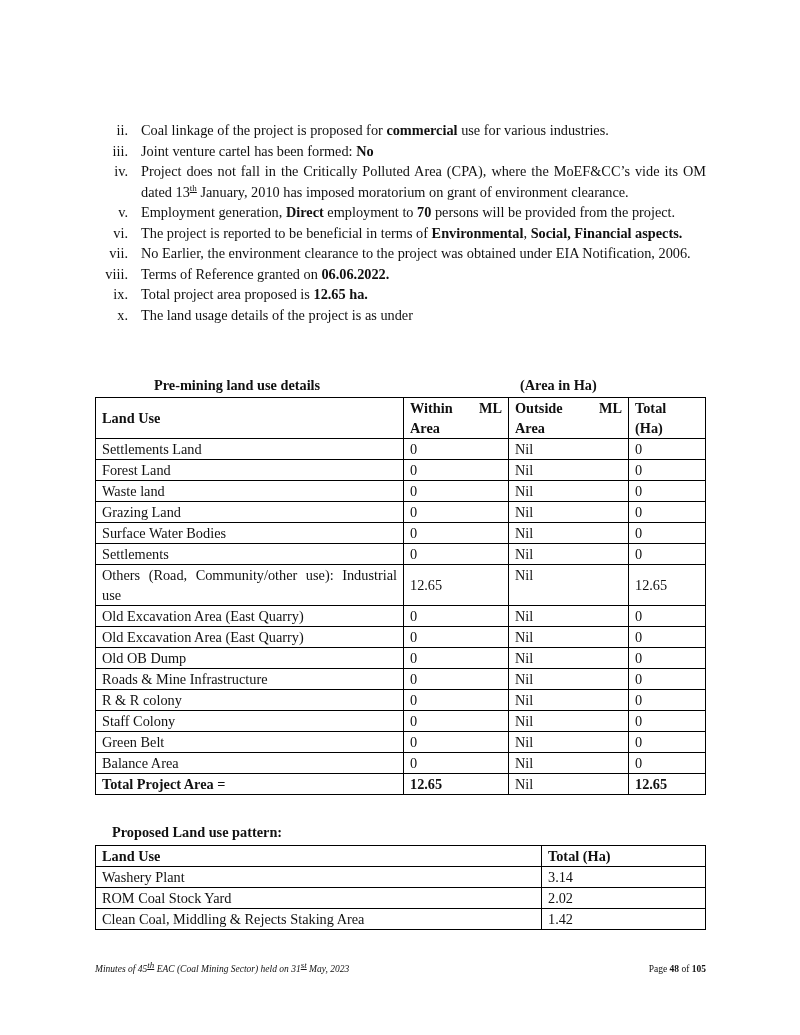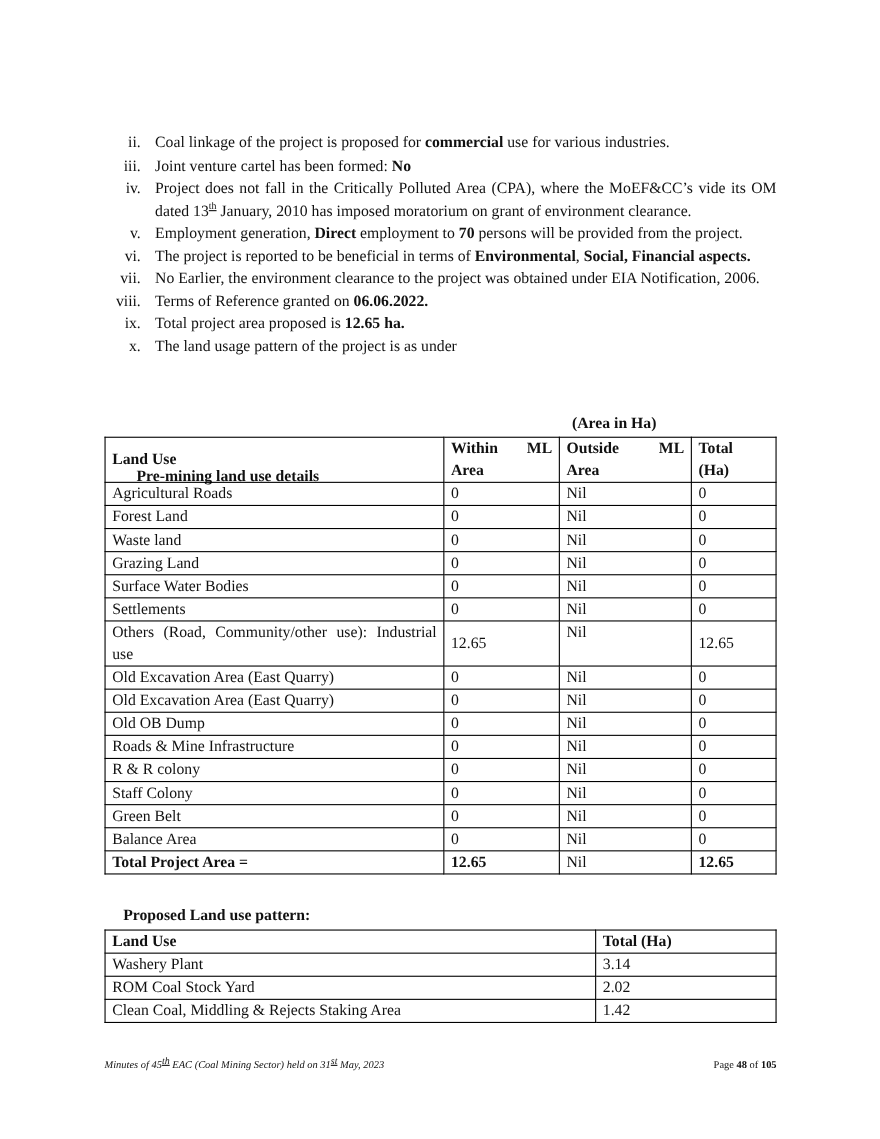--- a/index.html
+++ b/index.html
@@ -63,25 +63,25 @@
       <div class="li">
         <span class="num">viii.</span>
         <span class="txt"><span>Terms of Reference granted on </span><b>06.06.2022.</b></span>
       </div>
       <div class="li">
         <span class="num">ix.</span>
         <span class="txt"><span>Total project area proposed is </span><b>12.65 ha.</b></span>
       </div>
       <div class="li">
         <span class="num">x.</span>
-        <span class="txt"><span>The land usage pattern of the project is as under</span></span>
+        <span class="txt"><span>The land usage details of the project is as under</span></span>
       </div>
     </div>
 
-  <div class="caption" style="left:124px;margin-top:48px;">Pre-mining land use details</div>
+  <div class="caption" style="left:154px;">Pre-mining land use details</div>
   <div class="caption" style="left:520px;">(Area in Ha)</div>
 
   <table class="t1">
     <thead>
       <tr>
         <th class="c1" style="vertical-align:middle;">Land Use</th>
         <th class="c2">
           <div class="split">
               <span>Within</span>
               <span>ML</span>
@@ -96,21 +96,21 @@
           <div>Area</div>
         </th>
         <th class="c4">
           <div>Total</div>
           <div>(Ha)</div>
         </th>
       </tr>
     </thead>
     <tbody id="t1body">
         <tr>
-          <td>Agricultural Roads</td>
+          <td>Settlements Land</td>
           <td>0</td>
           <td>Nil</td>
           <td>0</td>
         </tr>
         <tr>
           <td>Forest Land</td>
           <td>0</td>
           <td>Nil</td>
           <td>0</td>
         </tr>

